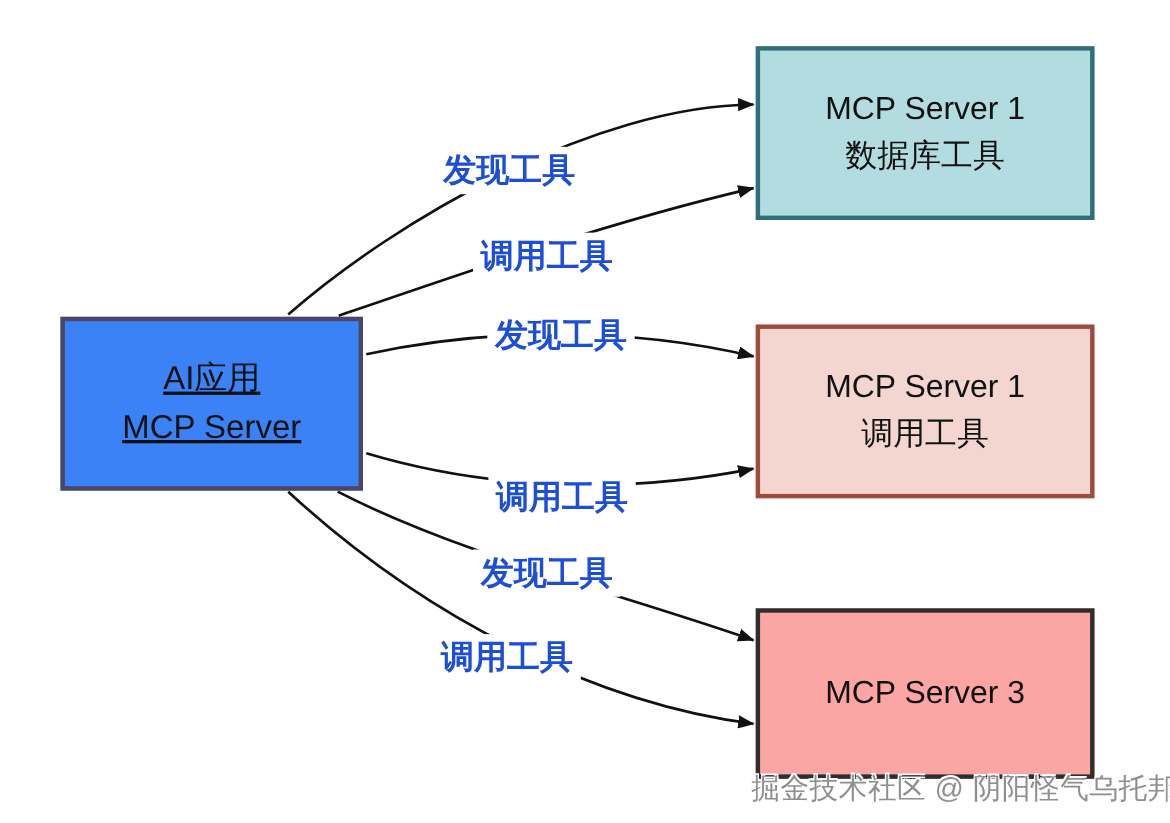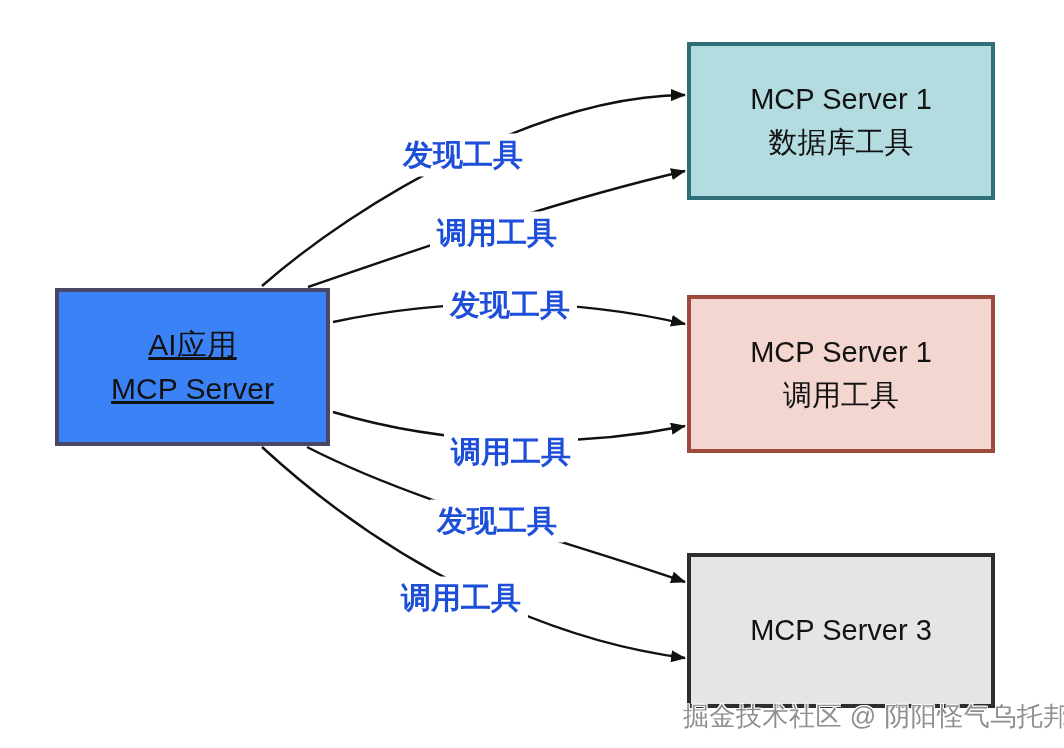--- a/index.html
+++ b/index.html
@@ -105,21 +105,21 @@
   <div class="box server-box server1-box" style="background-color: rgb(179, 220, 224); border-color: rgb(46, 111, 122);">
     <div class="box-line">MCP Server 1</div>
     <div class="box-line">数据库工具</div>
   </div>
 
   <div class="box server-box server2-box" style="background-color: rgb(244, 214, 208); border-color: rgb(158, 74, 60);">
     <div class="box-line">MCP Server 1</div>
     <div class="box-line">调用工具</div>
   </div>
 
-  <div class="box server-box server3-box" style="background-color: #e5e5e5; border-color: rgb(46, 46, 46);">
+  <div class="box server-box server3-box" style="background-color: #fca5a5; border-color: rgb(46, 46, 46);">
     <div class="box-line">MCP Server 3</div>
   </div>
 
   <span class="edge-label el-0">发现工具</span>
   <span class="edge-label el-1">调用工具</span>
   <span class="edge-label el-2">发现工具</span>
   <span class="edge-label el-3">调用工具</span>
   <span class="edge-label el-4">发现工具</span>
   <span class="edge-label el-5">调用工具</span>
 

